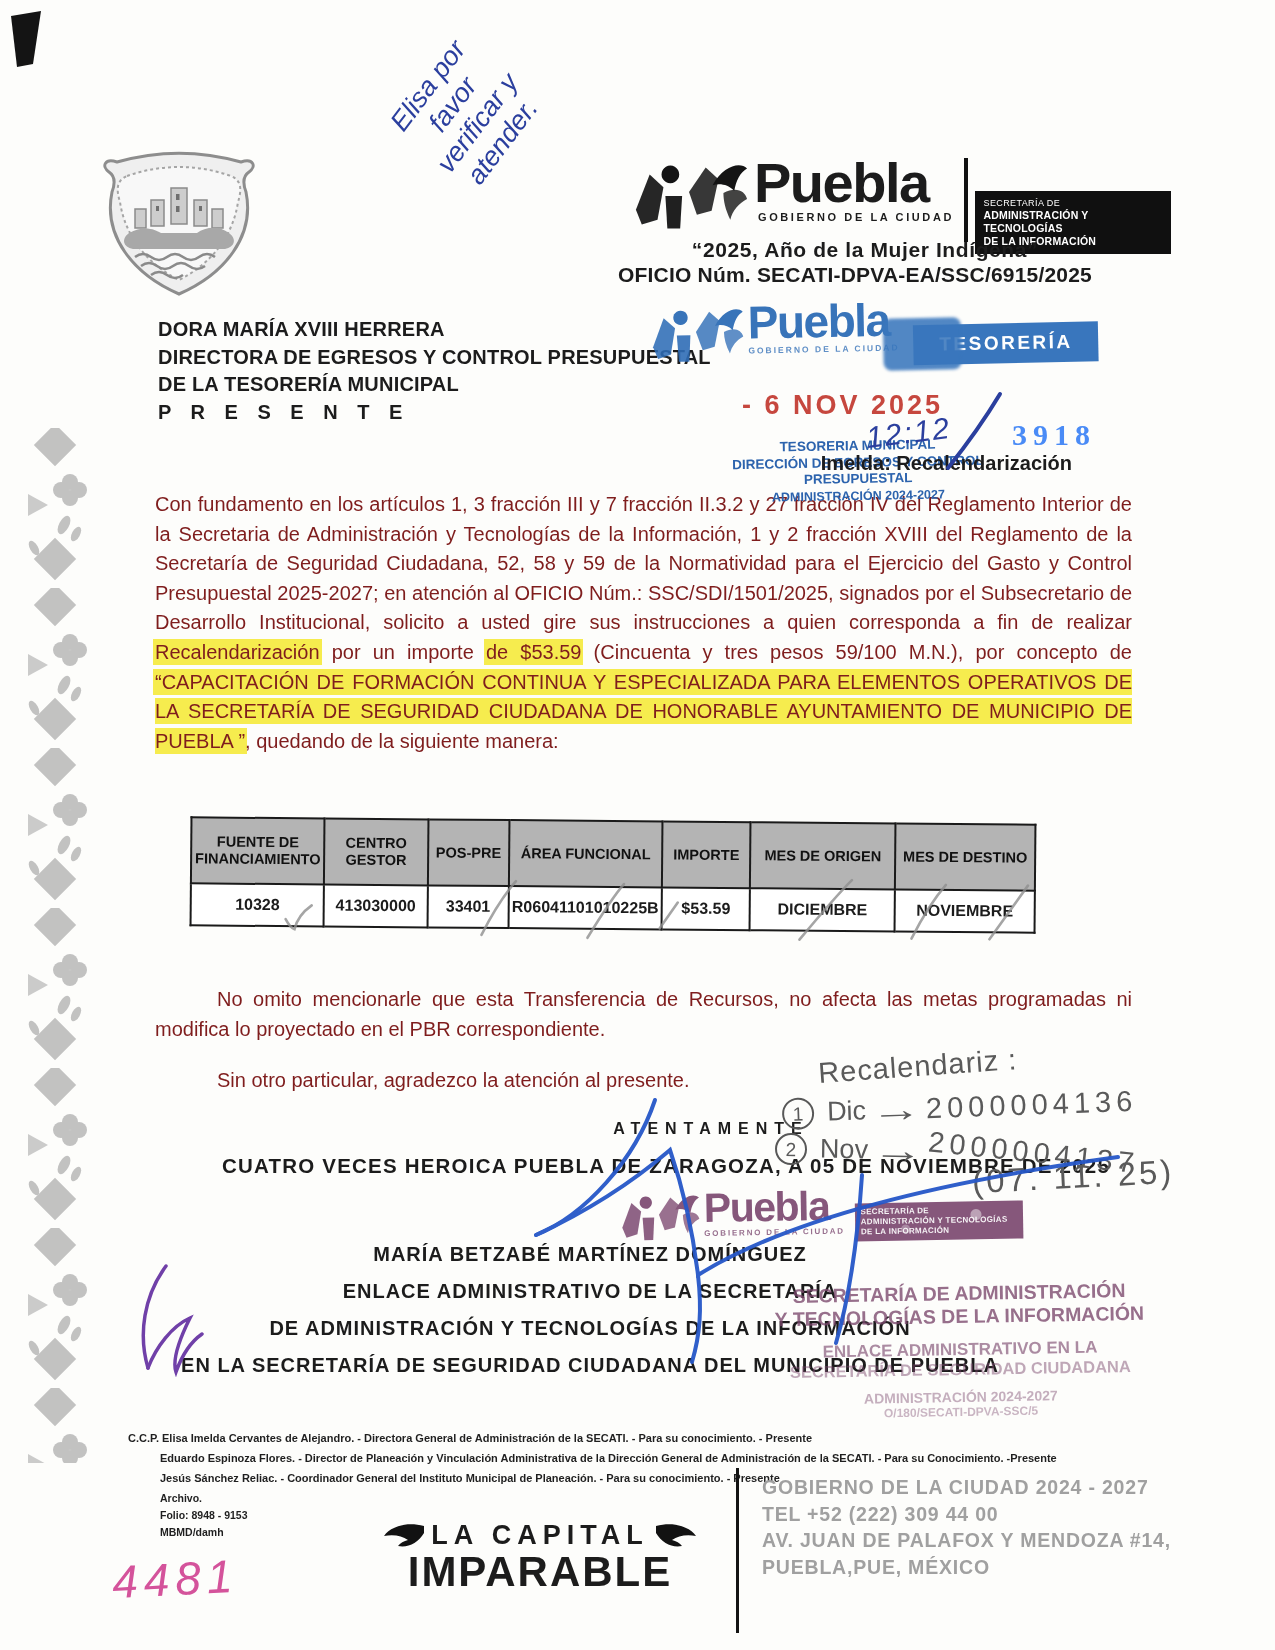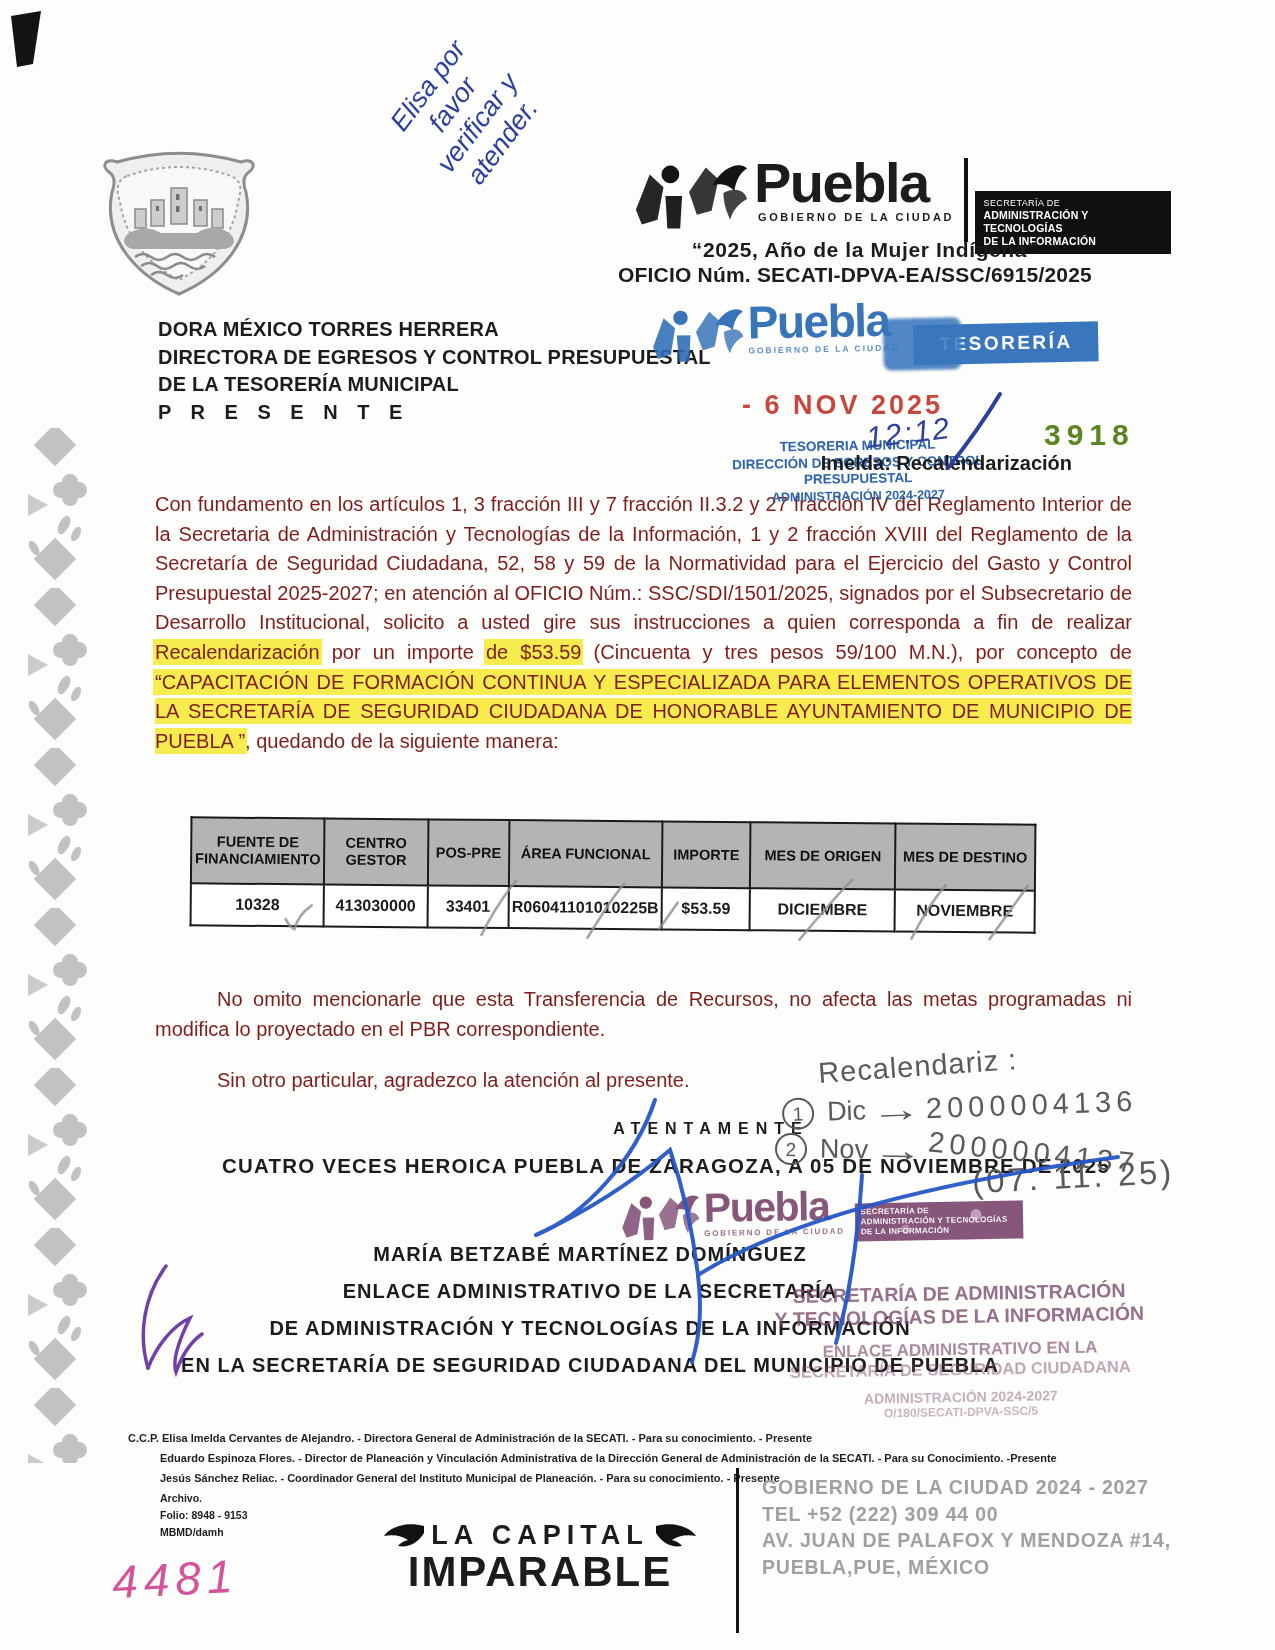--- a/index.html
+++ b/index.html
@@ -31,21 +31,21 @@
 
   
   .stamp-blue { color:#2e6db6; transform:rotate(-1.2deg); opacity:.95; }
   .tes-box { position:relative; background:#2f6fba; color:#fff; width:185px; height:40px;
              text-align:center; line-height:40px; font-weight:800; font-size:19px; letter-spacing:2.5px; }
   .tes-box::before { content:''; position:absolute; left:-30px; top:-7px; width:78px; height:52px;
              background:rgba(47,111,186,.88); border-radius:8px; filter:blur(1.5px); }
   .tes-lines { color:#2c63ad; font-weight:700; text-align:center; font-size:13.5px; line-height:16.5px;
              transform:rotate(-1deg); }
   .datestamp { color:#c23a30; font-weight:700; font-size:27px; letter-spacing:3px; opacity:.93; }
-  .folio-red { font-family:Liberation Sans, sans-serif; font-weight:700; font-size:30px; color:#4d7c0f; letter-spacing:6px; opacity:.92;margin-left:32px; }
+  .folio-red { font-family:Liberation Serif, serif; font-weight:700; font-size:30px; color:#3b82f6; letter-spacing:6px; opacity:.92; }
 
   
   table.ftab { border-collapse:collapse; width:846px; }
   .ftab th { background:#b4b4b4; border:2.5px solid #1a1a1a; font-size:14.5px; font-weight:700;
              padding:15px 3px; line-height:17px; color:#111; }
   .ftab td { background:#fff; border:2.5px solid #1a1a1a; font-size:16px; font-weight:600;
              text-align:center; padding:11px 2px; }
 
   
   .pen-blue { color:#2b3f9e; font-style:italic; }
@@ -167,21 +167,21 @@
       <div class="b1">SECRETARÍA DE</div>
       <div class="b2">ADMINISTRACIÓN Y TECNOLOGÍAS</div>
       <div class="b2">DE LA INFORMACIÓN</div>
     </div>
   </div>
 
   <div class="abs slogan" style="left:640px; top:238px; width:450px;">“2025, Año de la Mujer Indígena”</div>
   <div class="abs oficio" style="left:558px; top:263px; width:534px;">OFICIO Núm. SECATI-DPVA-EA/SSC/6915/2025</div>
 
   <div class="abs recip" style="left:158px; top:316px;">
-    <div>DORA MÉXICO TORRES HERRERA</div>
+    <div>DORA MARÍA XVIII HERRERA</div>
     <div>DIRECTORA DE EGRESOS Y CONTROL PRESUPUESTAL</div>
     <div>DE LA TESORERÍA MUNICIPAL</div>
     <div class="salut">P R E S E N T E</div>
   </div>
 
   <div class="abs brandrow stamp-blue" style="left:648px; top:300px; z-index:12;">
     <svg width="96" height="66" viewBox="0 0 120 80">
         <use href="#pmarks"></use>
       </svg>
     <div style="margin-left:4px;">

